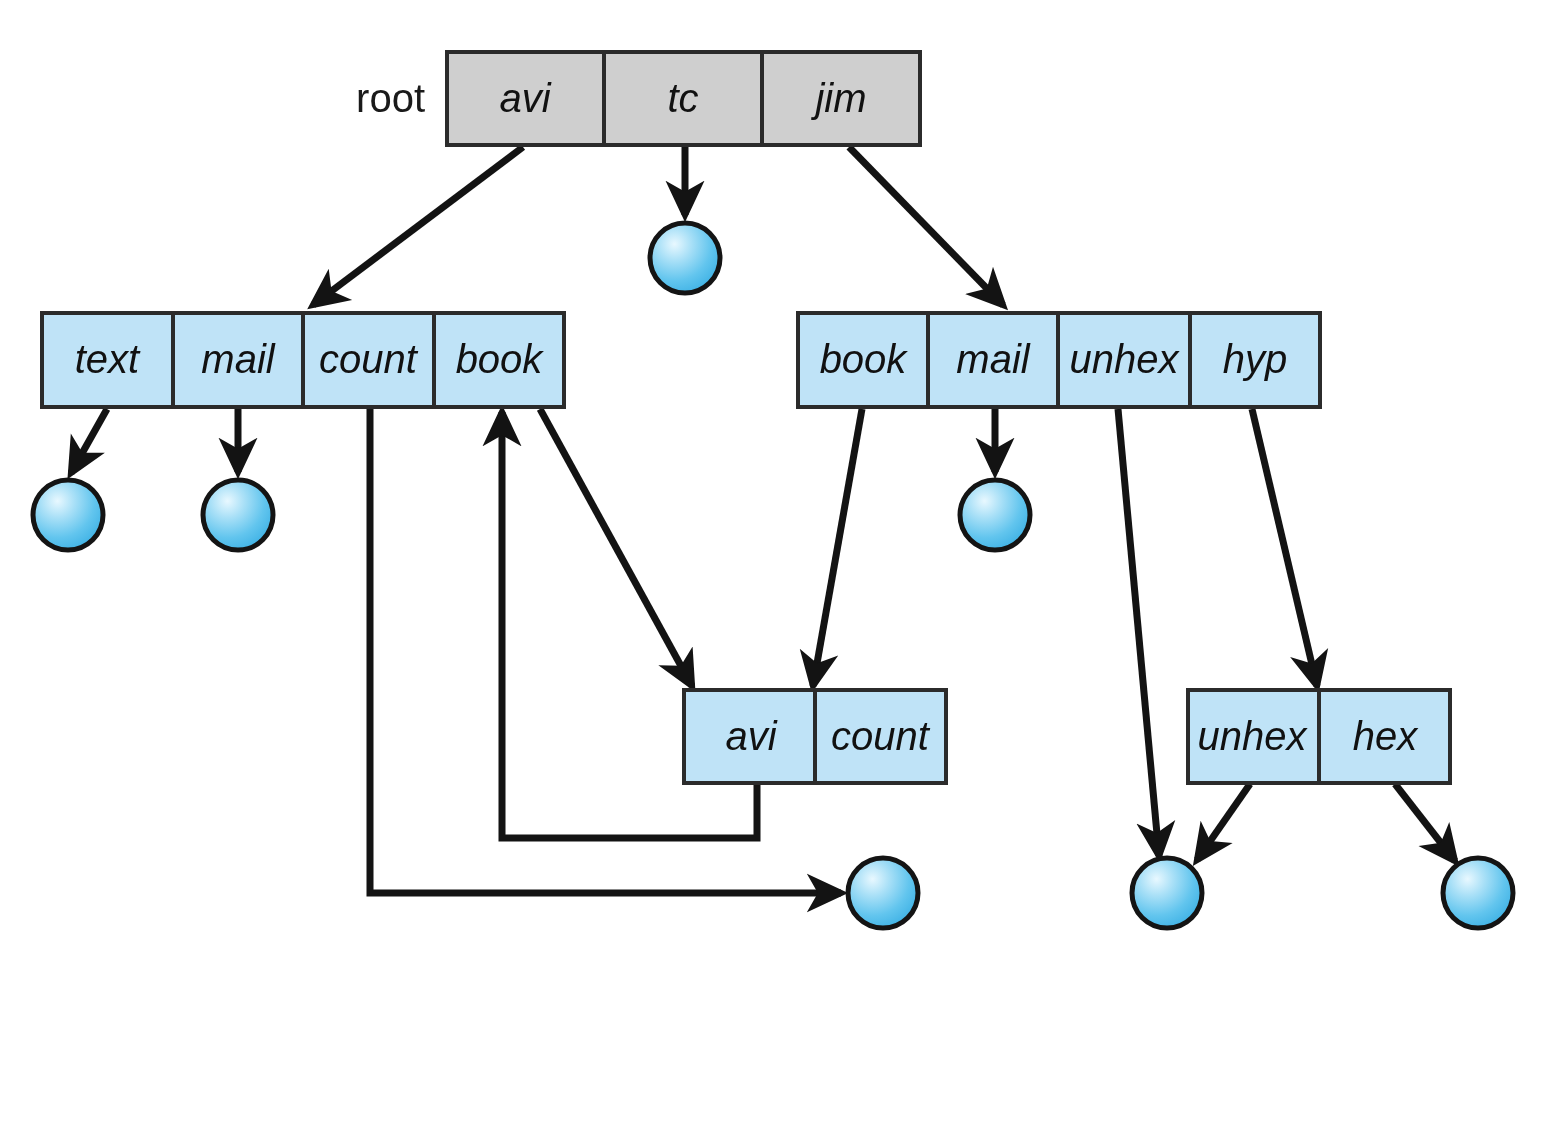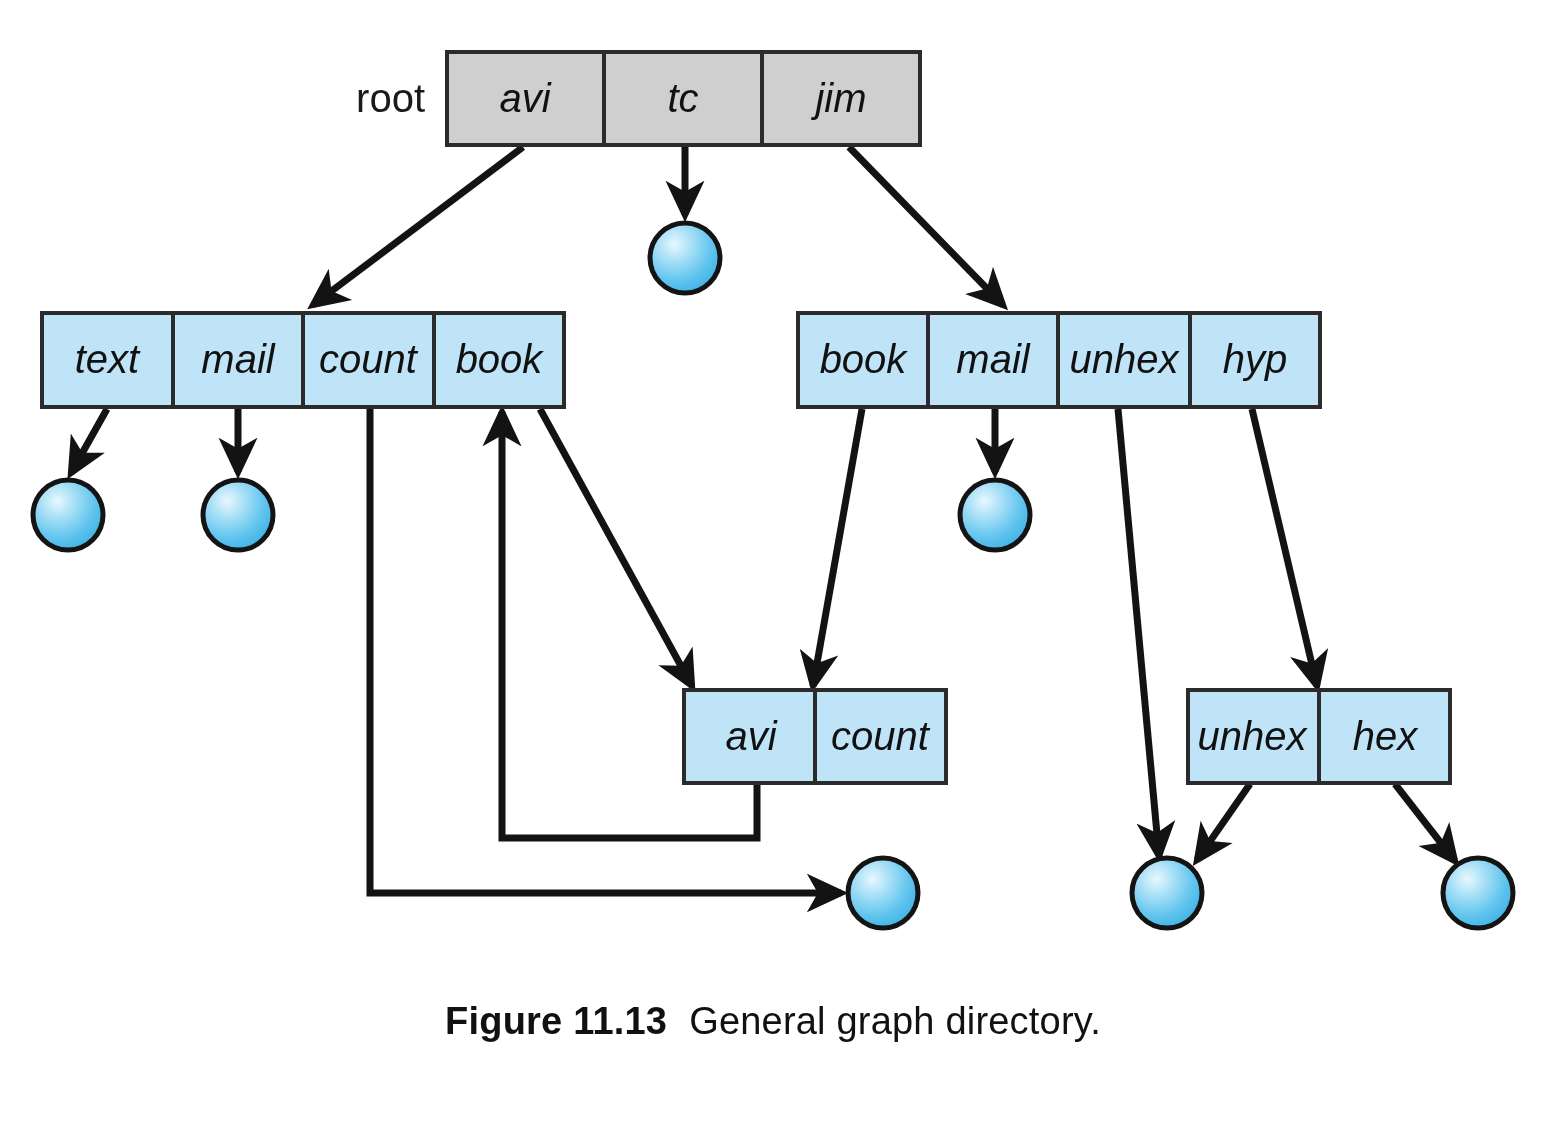--- a/index.html
+++ b/index.html
@@ -173,17 +173,14 @@
     </g>
 
     <g>
       <rect class="box-rect" x="1188" y="690" width="262" height="93" fill="#bfe3f7"></rect>
       <line class="divider" x1="1319" y1="690" x2="1319" y2="783"></line>
       <text class="cell-text" x="1252" y="739">unhex</text>
       <text class="cell-text" x="1385" y="739">hex</text>
     </g>
   </svg>
 
-  <div class="caption-wrap">
-    <span class="caption-bold">Figure 11.13</span><span class="caption-gap"></span><span>General graph directory.</span>
-  </div>
 
 </div>
 
 </body></html>

